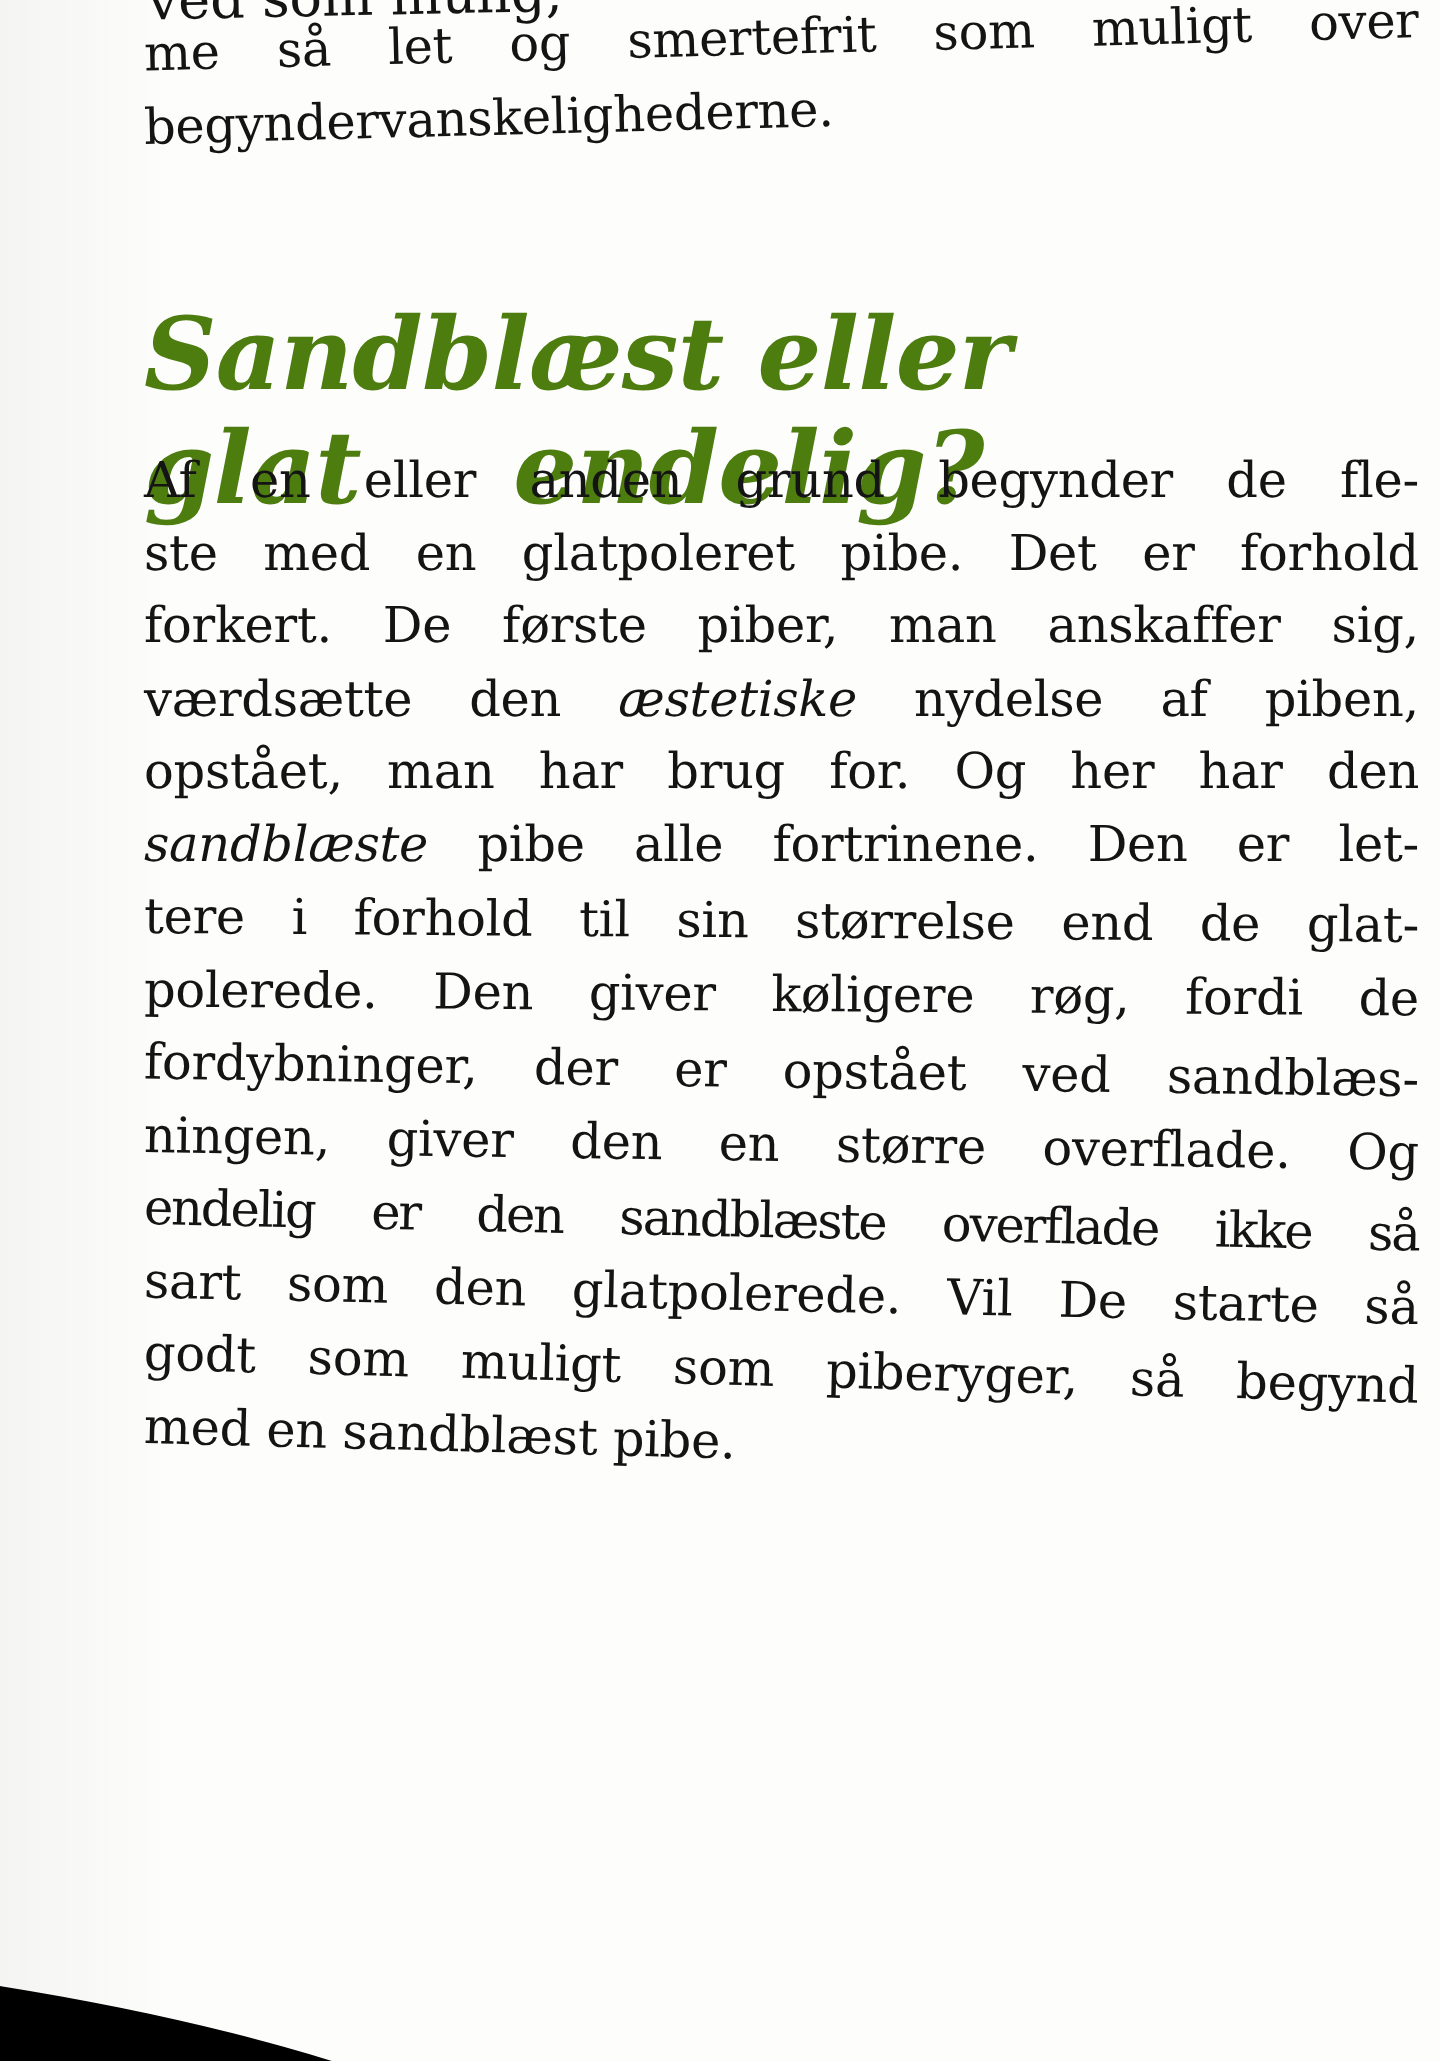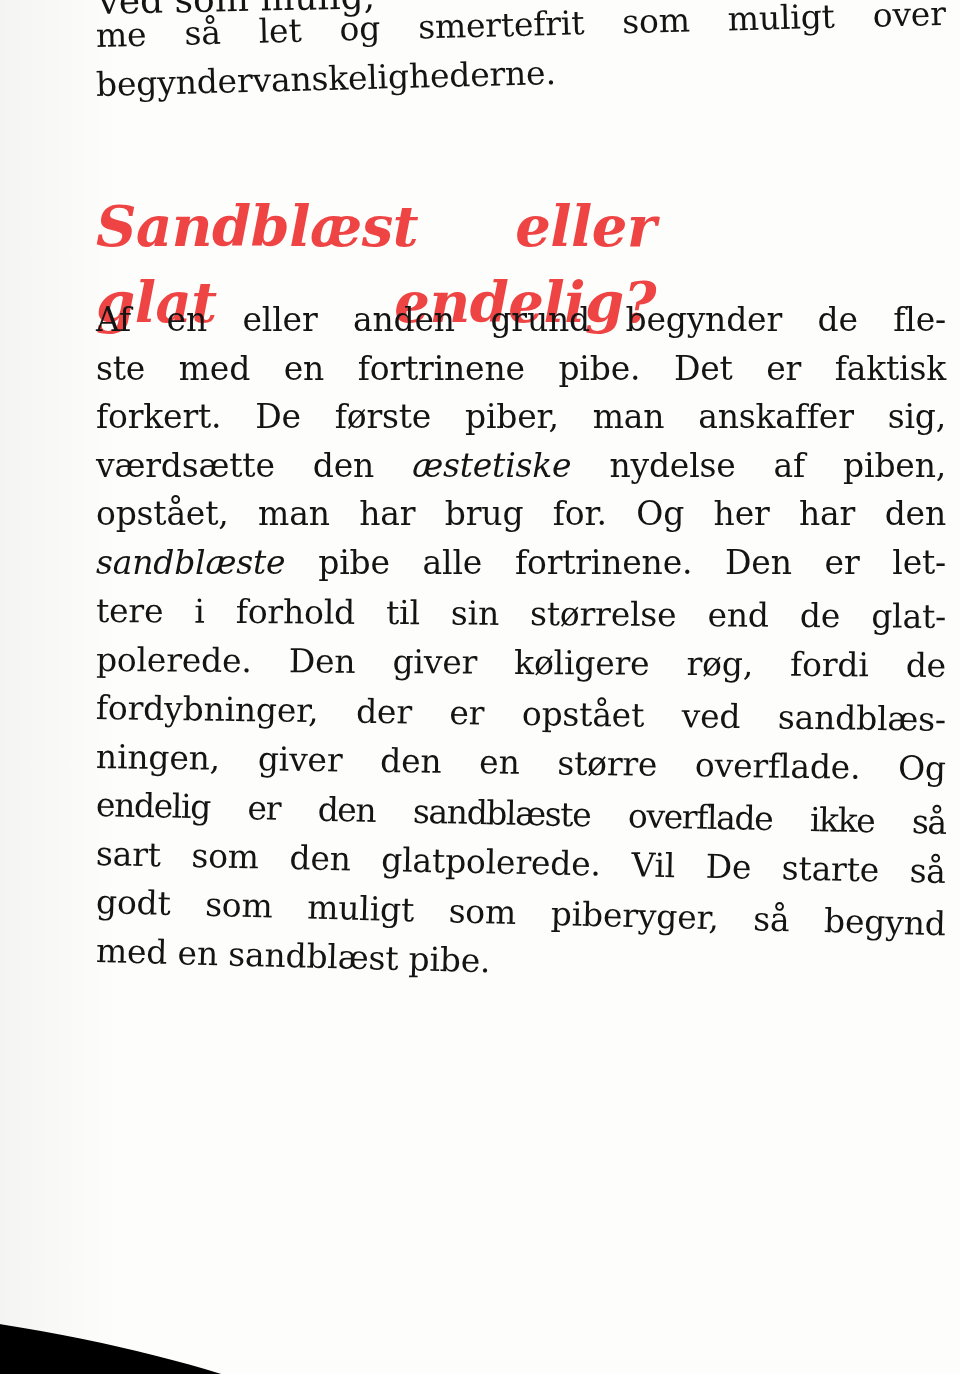--- a/index.html
+++ b/index.html
@@ -23,22 +23,22 @@
     position:absolute; left:96px; width:850px;
     font-size:33px; line-height:48.5px;
     letter-spacing:-0.2px;
   }
   .intro { top:12px; }
   .intro .line { transform:rotate(-1.5deg); transform-origin:left center; }
   .heading {
     position:absolute; left:96px; top:142px; width:560px;
     font-family:"DejaVu Serif", "Liberation Serif", serif;
     font-style:italic; font-weight:bold;
-    font-size:56px; line-height:76px;
-    letter-spacing:-0.5px; color:#ef4444;
+    font-size:67px; line-height:76px;
+    letter-spacing:-0.5px; color:#4d7c0f;
   }
   .heading .line { display:block; }
   .body-text { top:296px; }
   .line { display:block; white-space:nowrap; text-align:justify; text-align-last:justify; }
   .line.last { text-align-last:left; }
   .line.tilt1 { transform:rotate(0.4deg); transform-origin:left center; }
   .line.tilt2 { transform:rotate(0.8deg); transform-origin:left center; }
   .line.tilt3 { transform:rotate(1.2deg); transform-origin:left center; }
   .line.tilt4 { transform:rotate(1.5deg); transform-origin:left center; }
   .line.cond { letter-spacing:-1.4px; word-spacing:-2px; }
@@ -65,21 +65,21 @@
   <span class="line last">begyndervanskelighederne.</span>
 </div>
 
 <h2 class="heading">
   <span class="line">Sandblæst eller</span>
   <span class="line">glat endelig?</span>
 </h2>
 
 <div class="text-block body-text">
   <span class="line">Af en eller anden grund begynder de fle-</span>
-  <span class="line">ste med en fortrinene pibe. Det er faktisk</span>
+  <span class="line">ste med en glatpoleret pibe. Det er forhold</span>
   <span class="line">forkert. De første piber, man anskaffer sig,</span>
   <span class="line"><span>værdsætte den </span><em>æstetiske</em><span> nydelse af piben,</span></span>
   <span class="line">opstået, man har brug for. Og her har den</span>
   <span class="line"><span></span><em>sandblæste</em><span> pibe alle fortrinene. Den er let-</span></span>
   <span class="line tilt1">tere i forhold til sin størrelse end de glat-</span>
   <span class="line tilt1">polerede. Den giver køligere røg, fordi de</span>
   <span class="line tilt2">fordybninger, der er opstået ved sandblæs-</span>
   <span class="line tilt2">ningen, giver den en større overflade. Og</span>
   <span class="line tilt3 cond">endelig er den sandblæste overflade ikke så</span>
   <span class="line tilt3">sart som den glatpolerede. Vil De starte så</span>

